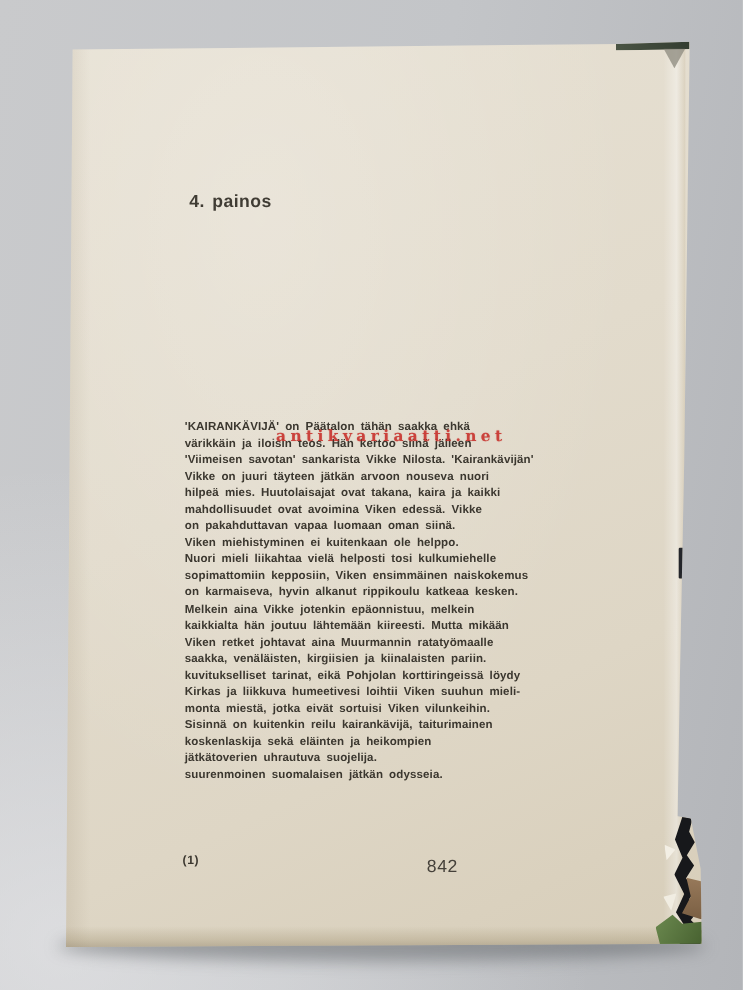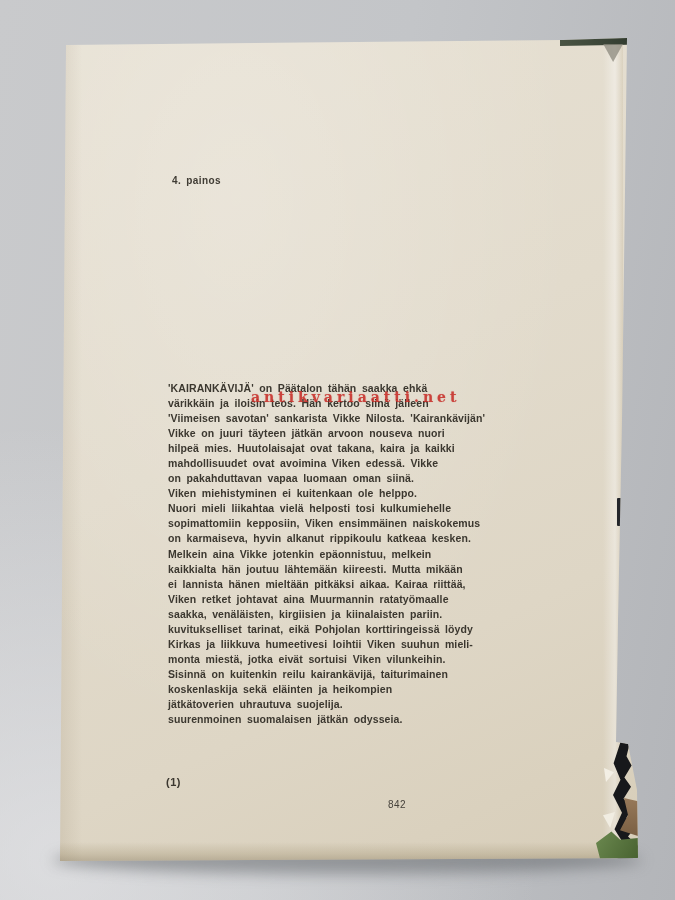--- a/index.html
+++ b/index.html
@@ -34,30 +34,30 @@
   .black-dash{position:absolute;left:617px;top:498px;width:6px;height:28px;background:#23252a;border-radius:1px;}
   .spine-black{
     position:absolute;left:610px;top:742px;width:30px;height:118px;background:#17181b;
     clip-path:polygon(35% 0,65% 2%,55% 12%,72% 20%,48% 30%,70% 38%,45% 48%,78% 55%,55% 64%,85% 72%,60% 80%,92% 88%,88% 100%,25% 99%,45% 86%,15% 74%,40% 60%,10% 45%,35% 32%,12% 18%);
   }
   .tear-white1{position:absolute;left:604px;top:768px;width:10px;height:14px;background:#f3efe5;clip-path:polygon(0 0,100% 30%,20% 100%);}
   .tear-white2{position:absolute;left:603px;top:812px;width:12px;height:16px;background:#f1ede2;clip-path:polygon(0 20%,100% 0,60% 100%);}
   .brown-bit{position:absolute;left:620px;top:798px;width:20px;height:38px;background:linear-gradient(#97795a,#7a5f43);clip-path:polygon(20% 0,100% 10%,90% 100%,0 85%,40% 45%);}
   .green-bit{position:absolute;left:596px;top:829px;width:44px;height:31px;background:linear-gradient(120deg,#6c8a50,#46602f);clip-path:polygon(0 45%,35% 8%,55% 35%,100% 28%,95% 95%,10% 100%);}
   
-  .edition{position:absolute;left:172px;top:175px;font-size:10px;font-weight:700;color:#403c34;letter-spacing:.4px;word-spacing:2px;}
+  .edition{position:absolute;left:172px;top:175px;font-size:16px;font-weight:700;color:#403c34;letter-spacing:.4px;word-spacing:2px;}
   .blurb{position:absolute;left:168px;top:381px;width:352px;color:#3b372f;font-size:10.5px;font-weight:700;letter-spacing:.1px;word-spacing:2.5px;}
   .blurb-line{height:15.05px;line-height:15.05px;white-space:nowrap;}
   .watermark{
     position:absolute;left:251px;top:389px;
     font-family:"DejaVu Serif",serif;font-weight:700;font-size:14px;letter-spacing:4px;
     color:rgba(199,44,38,.78);text-shadow:0 0 1px rgba(199,44,38,.45);
   }
   .footer-left{position:absolute;left:166px;top:776px;font-size:11px;font-weight:700;color:#3b372f;letter-spacing:.5px;}
-  .footer-right{position:absolute;left:388px;top:799px;font-size:10px;font-weight:500;color:#45413a;letter-spacing:.5px;}
+  .footer-right{position:absolute;left:388px;top:780px;font-size:16px;font-weight:500;color:#45413a;letter-spacing:.5px;}
 </style>
 </head>
 <body>
 
 <div class="bg"></div>
 <div class="book-shadow"></div>
 
 <div class="book">
   <div class="cover-sheen"></div>
   <div class="cover-left-shade"></div>
@@ -82,21 +82,20 @@
     <div class="blurb-line">Vikke on juuri täyteen jätkän arvoon nouseva nuori</div>
     <div class="blurb-line">hilpeä mies. Huutolaisajat ovat takana, kaira ja kaikki</div>
     <div class="blurb-line">mahdollisuudet ovat avoimina Viken edessä. Vikke</div>
     <div class="blurb-line">on pakahduttavan vapaa luomaan oman siinä.</div>
     <div class="blurb-line">Viken miehistyminen ei kuitenkaan ole helppo.</div>
     <div class="blurb-line">Nuori mieli liikahtaa vielä helposti tosi kulkumiehelle</div>
     <div class="blurb-line">sopimattomiin kepposiin, Viken ensimmäinen naiskokemus</div>
     <div class="blurb-line">on karmaiseva, hyvin alkanut rippikoulu katkeaa kesken.</div>
     <div class="blurb-line">Melkein aina Vikke jotenkin epäonnistuu, melkein</div>
     <div class="blurb-line">kaikkialta hän joutuu lähtemään kiireesti. Mutta mikään</div>
-    <div class="blurb-line">ei lannista hänen mieltään pitkäksi aikaa. Kairaa riittää,</div>
     <div class="blurb-line">Viken retket johtavat aina Muurmannin ratatyömaalle</div>
     <div class="blurb-line">saakka, venäläisten, kirgiisien ja kiinalaisten pariin.</div>
     <div class="blurb-line">kuvitukselliset tarinat, eikä Pohjolan korttiringeissä löydy</div>
     <div class="blurb-line">Kirkas ja liikkuva humeetivesi loihtii Viken suuhun mieli-</div>
     <div class="blurb-line">monta miestä, jotka eivät sortuisi Viken vilunkeihin.</div>
     <div class="blurb-line">Sisinnä on kuitenkin reilu kairankävijä, taiturimainen</div>
     <div class="blurb-line">koskenlaskija sekä eläinten ja heikompien</div>
     <div class="blurb-line">jätkätoverien uhrautuva suojelija.</div>
     <div class="blurb-line">suurenmoinen suomalaisen jätkän odysseia.</div>
   </div>

